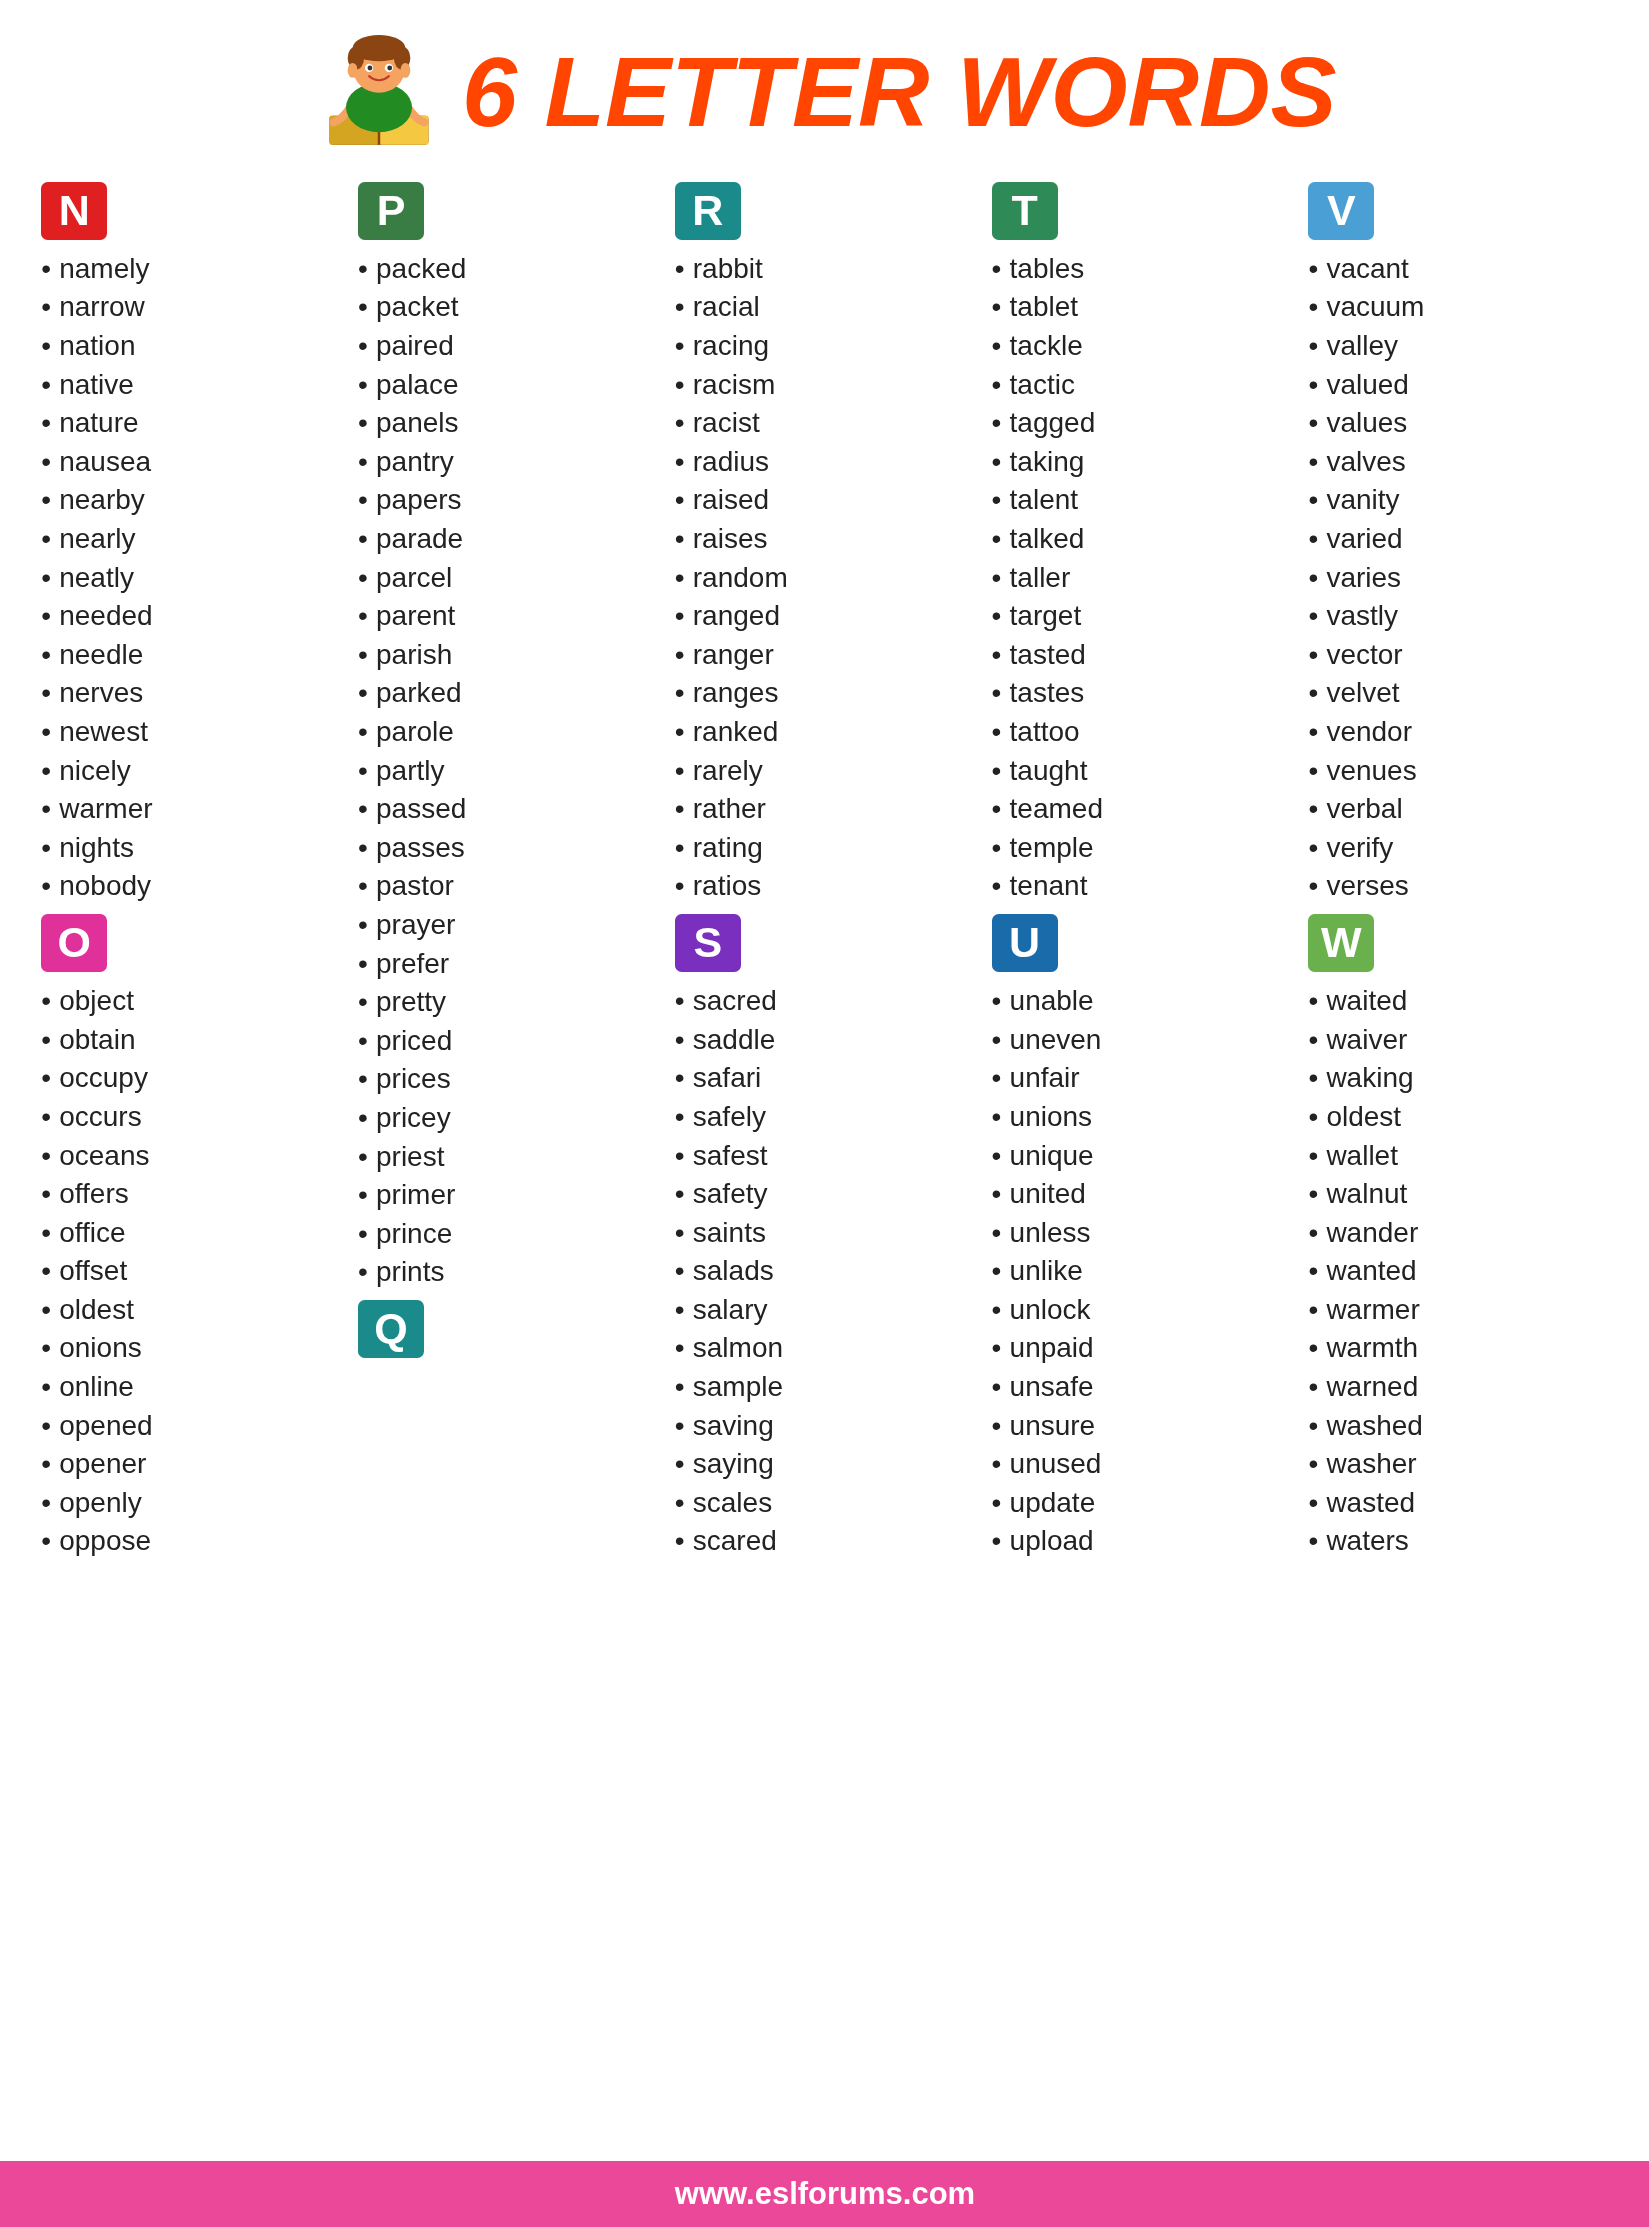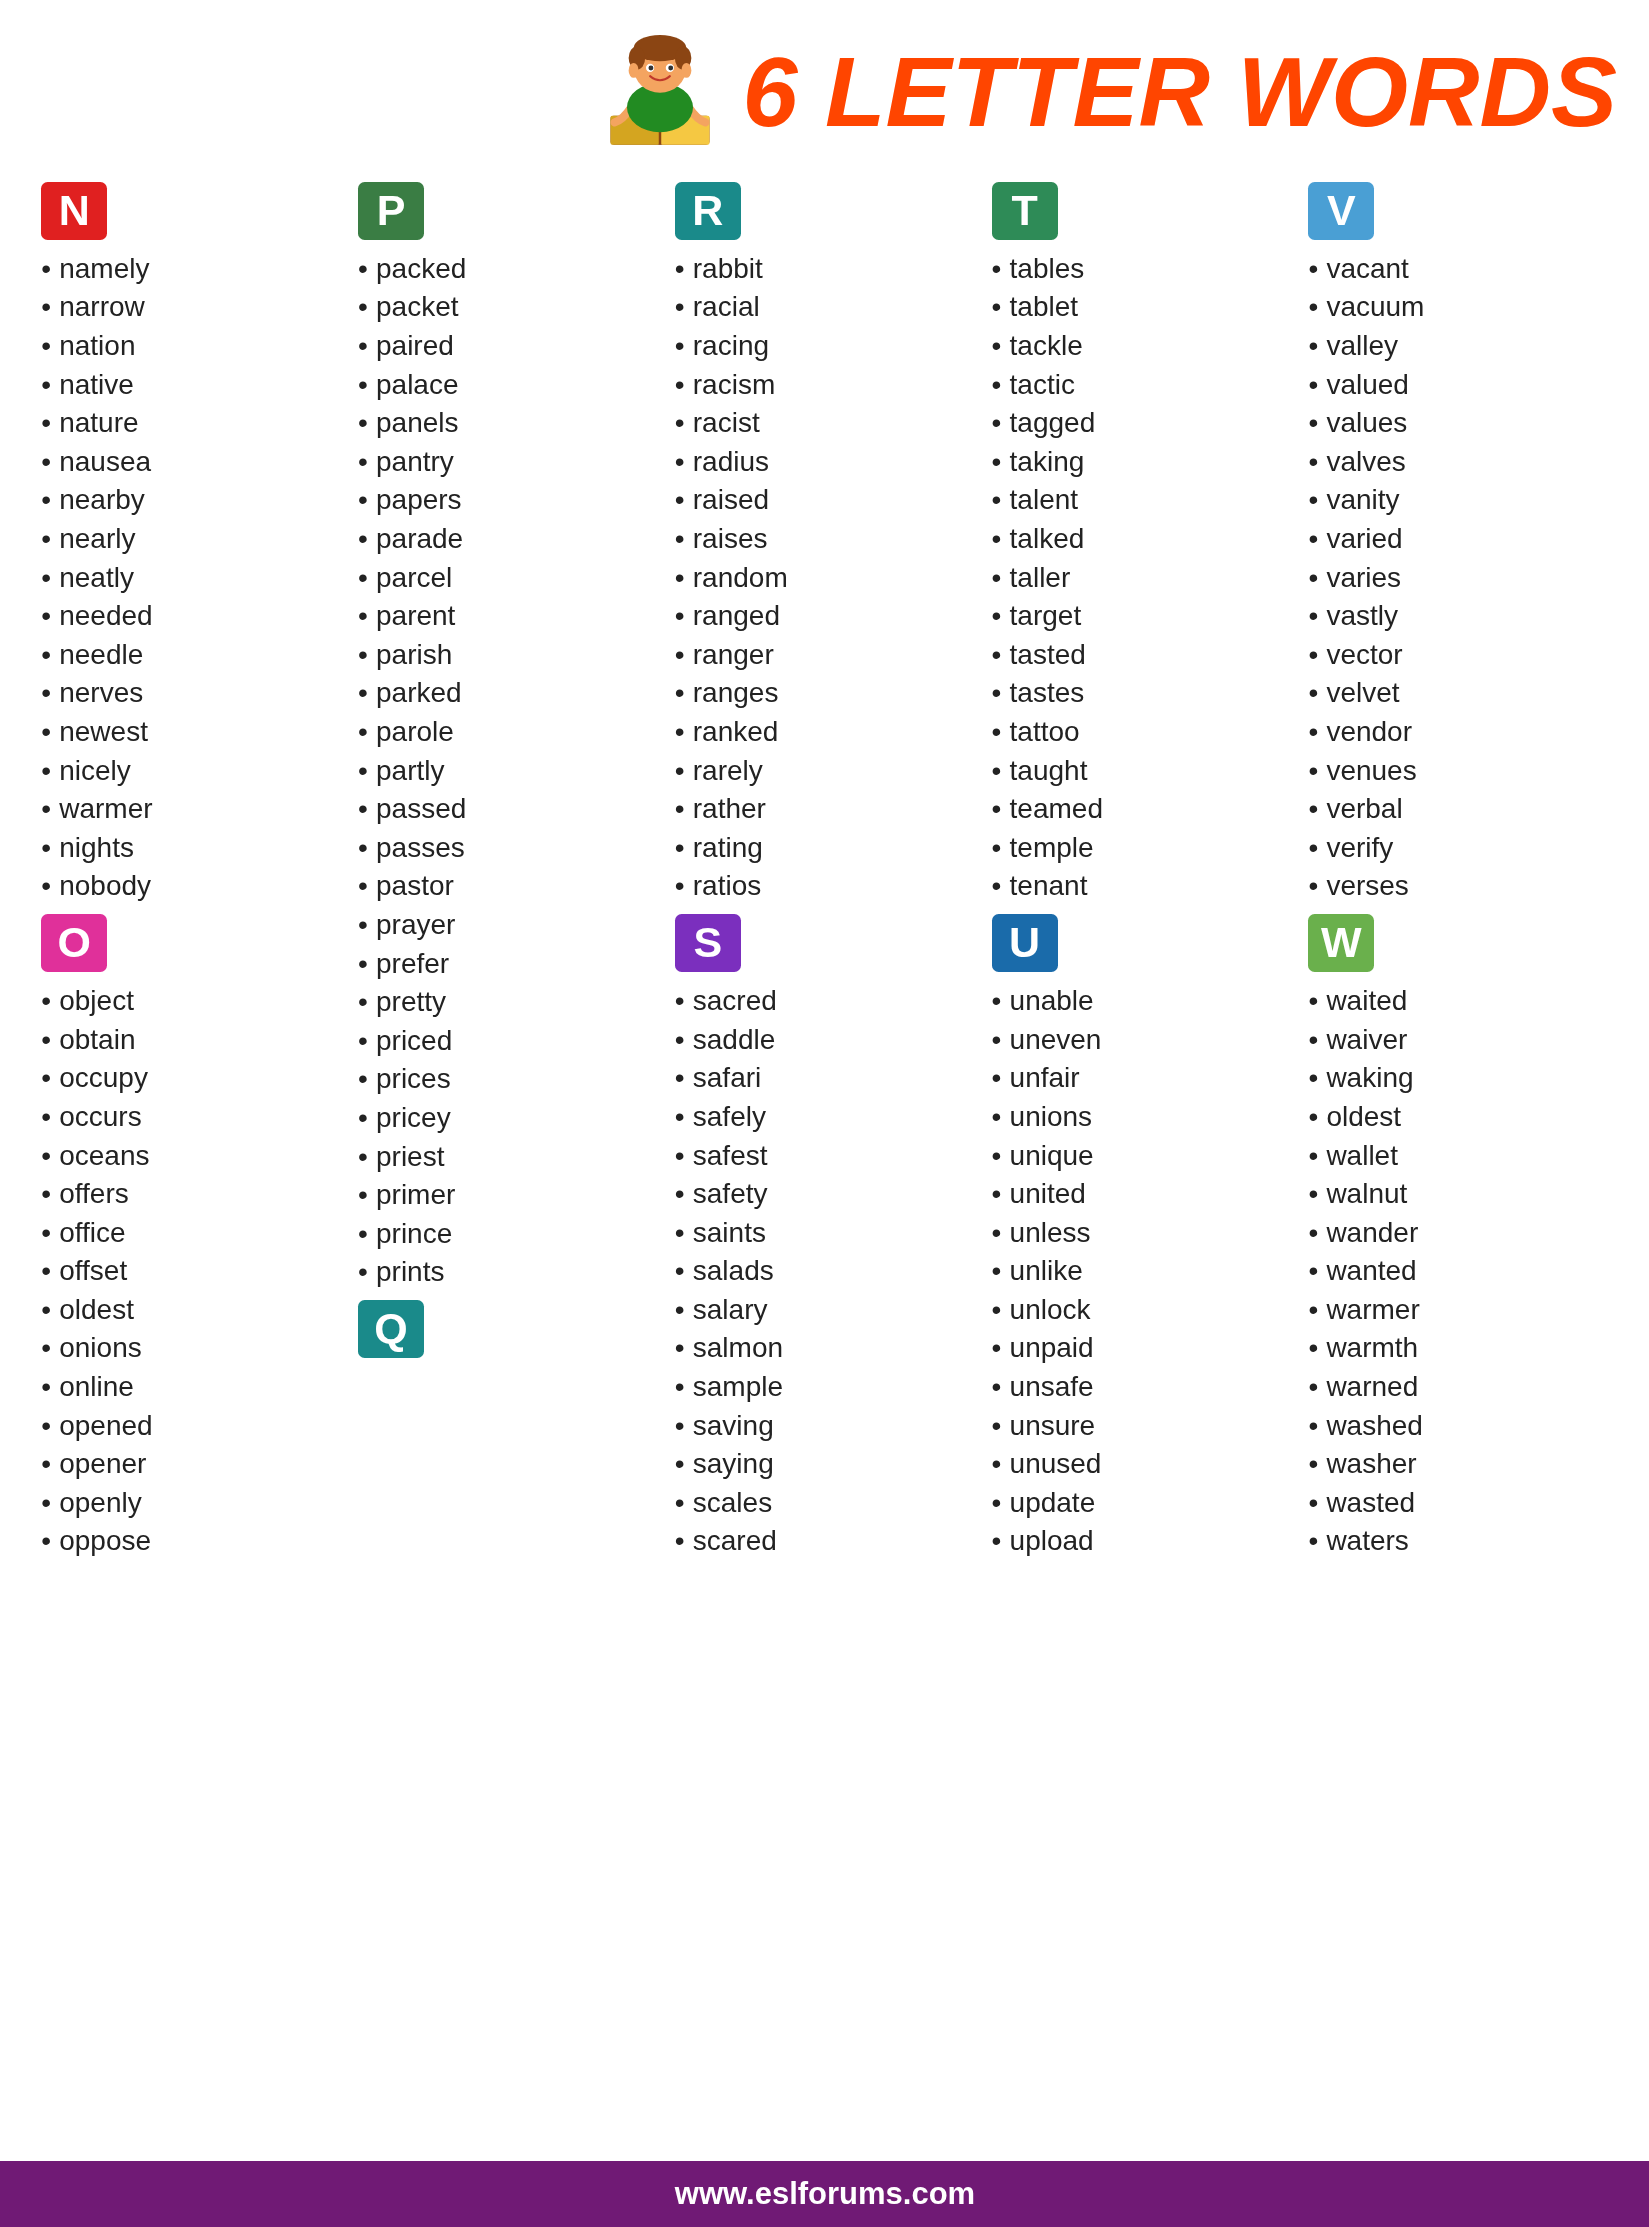--- a/index.html
+++ b/index.html
@@ -6,21 +6,21 @@
     body {
       font-family: Arial, sans-serif;
       background: #fff;
       width: 1650px;
       min-height: 2227px;
       position: relative;
     }
     .header {
       display: flex;
       align-items: center;
-      justify-content: flex-end;
+      justify-content: center;
       padding: 25px 33px 8.2px 33px;
       gap: 16.5px;
     }
     .header-title {
       font-size: 99px;
       font-weight: 900;
       color: #ff4500;
       font-style: italic;
       line-height: 1;
     }
@@ -69,21 +69,21 @@
       align-items: center;
       gap: 8.2px;
     }
     .word-list li::before {
       content: "•";
       color: #222;
       font-size: 28px;
       flex-shrink: 0;
     }
     .footer {
-      background: #701a75;
+      background: #ec4899;
       color: #fff;
       text-align: center;
       font-size: 31px;
       font-weight: bold;
       padding: 15px;
       position: absolute;
       bottom: 0;
       width: 100%;
     }
     

